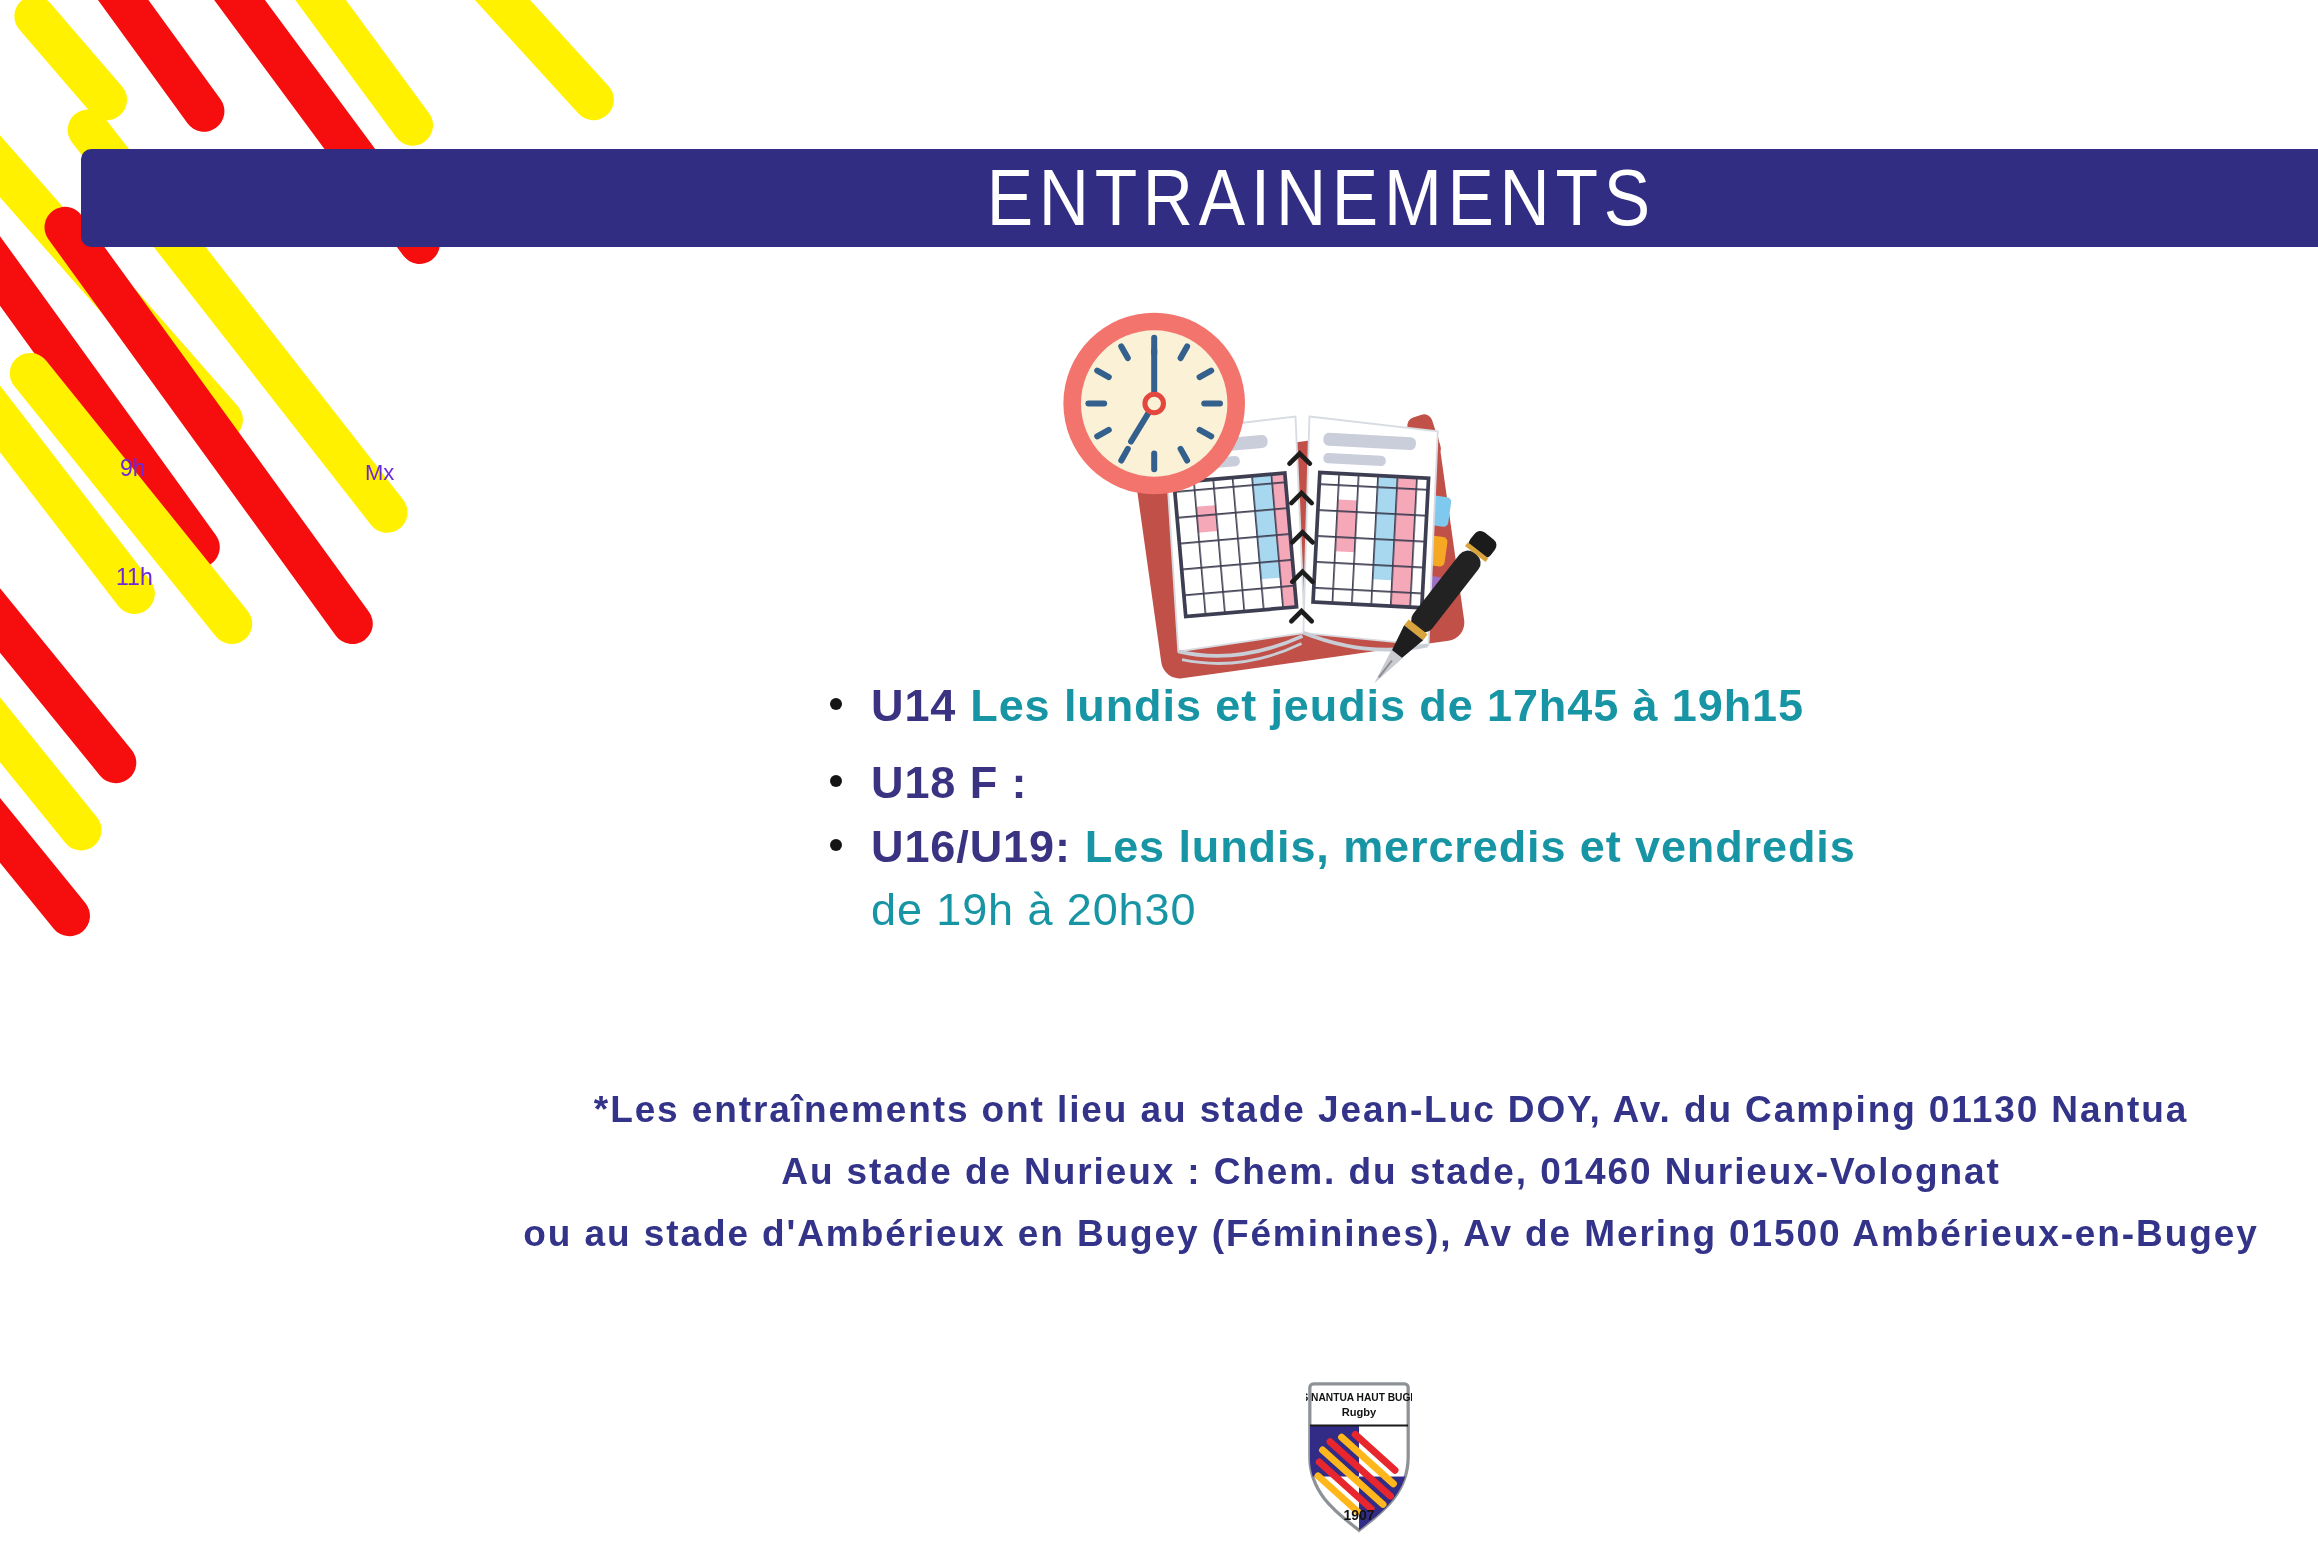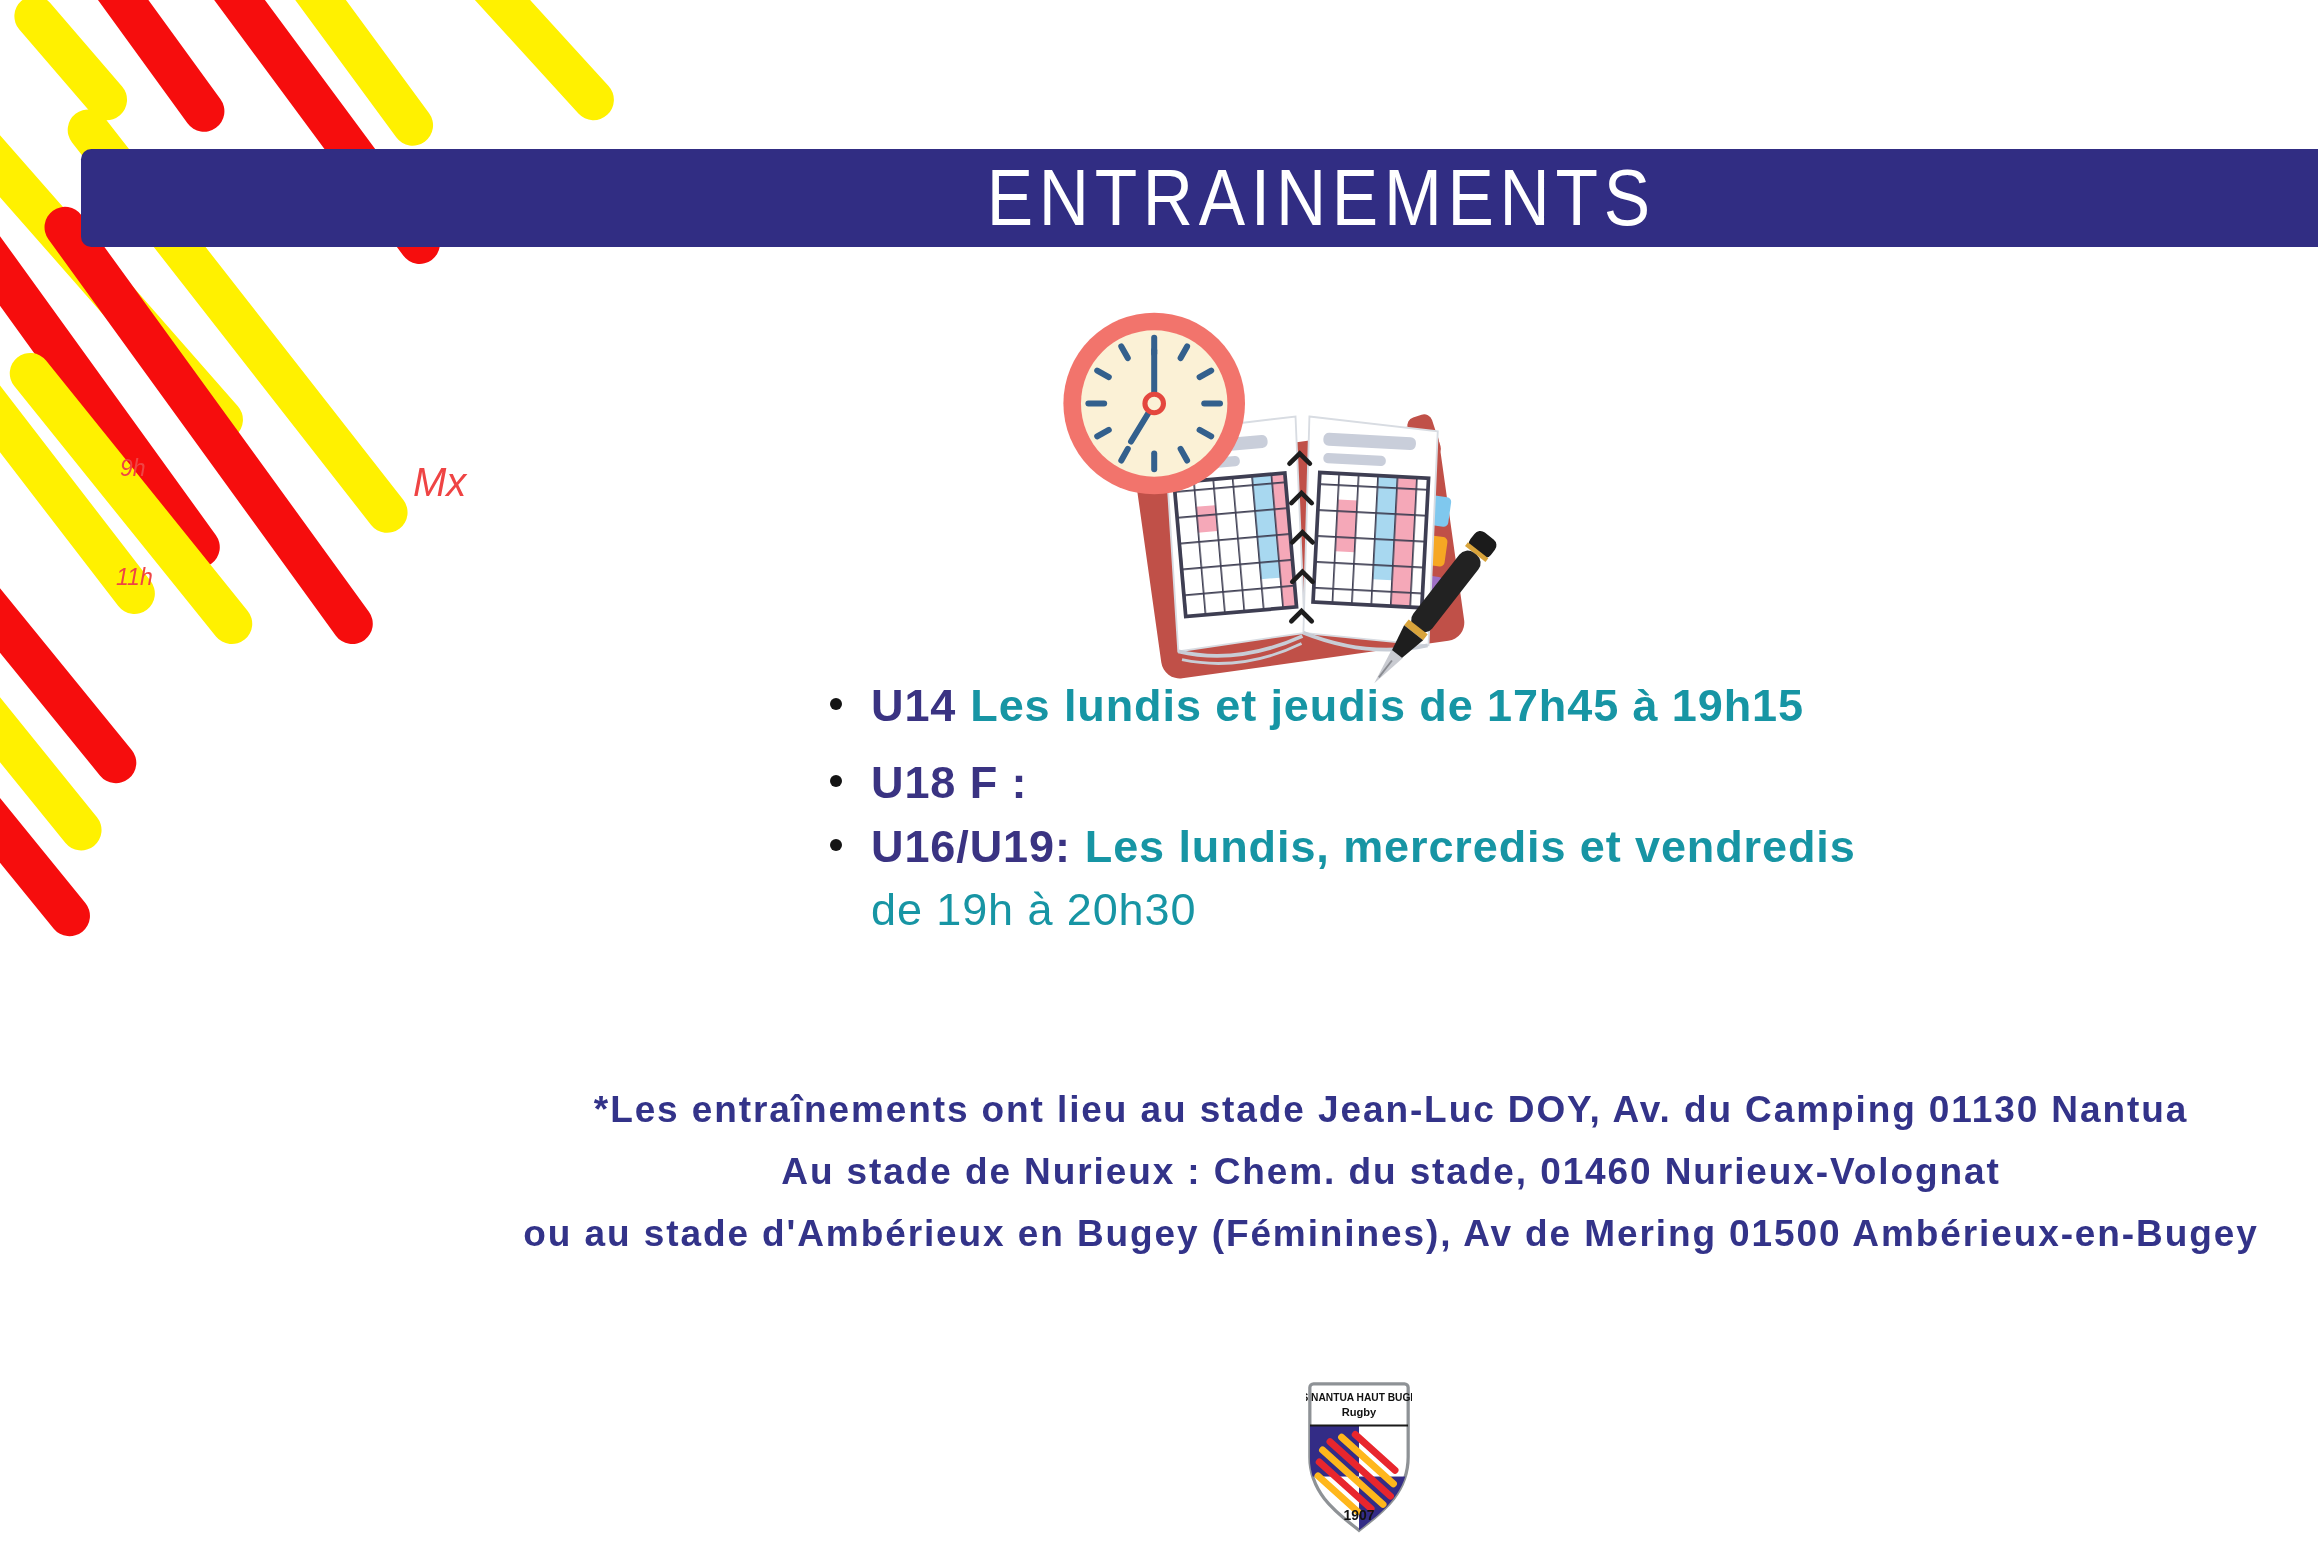--- a/index.html
+++ b/index.html
@@ -8,26 +8,25 @@
     width:2782px;height:1565px;
     overflow:hidden;
     background:#ffffff;
     font-family:"Liberation Sans", sans-serif;
   }
   
   #stripes-svg{position:absolute;left:0;top:0;width:2782px;height:1565px;}
   
   .fragment{
     position:absolute;
-    color:#ef4444;
+    color:#6d28d9;
     font-weight:400;
     z-index:2;
-    font-style:italic;
-  }
-  .frag-mx{left:365px;top:460px;font-size:40px;margin-left:48px;}
+  }
+  .frag-mx{left:365px;top:460px;font-size:22px;}
   .frag-9h{left:120px;top:455px;font-size:23px;}
   .frag-11h{left:116px;top:564px;font-size:23px;}
   
   .banner{
     position:absolute;
     left:81px;top:149px;
     width:2701px;height:98px;
     background:#312D83;
     border-radius:10.2px 0 0 10.2px;
     z-index:3;

